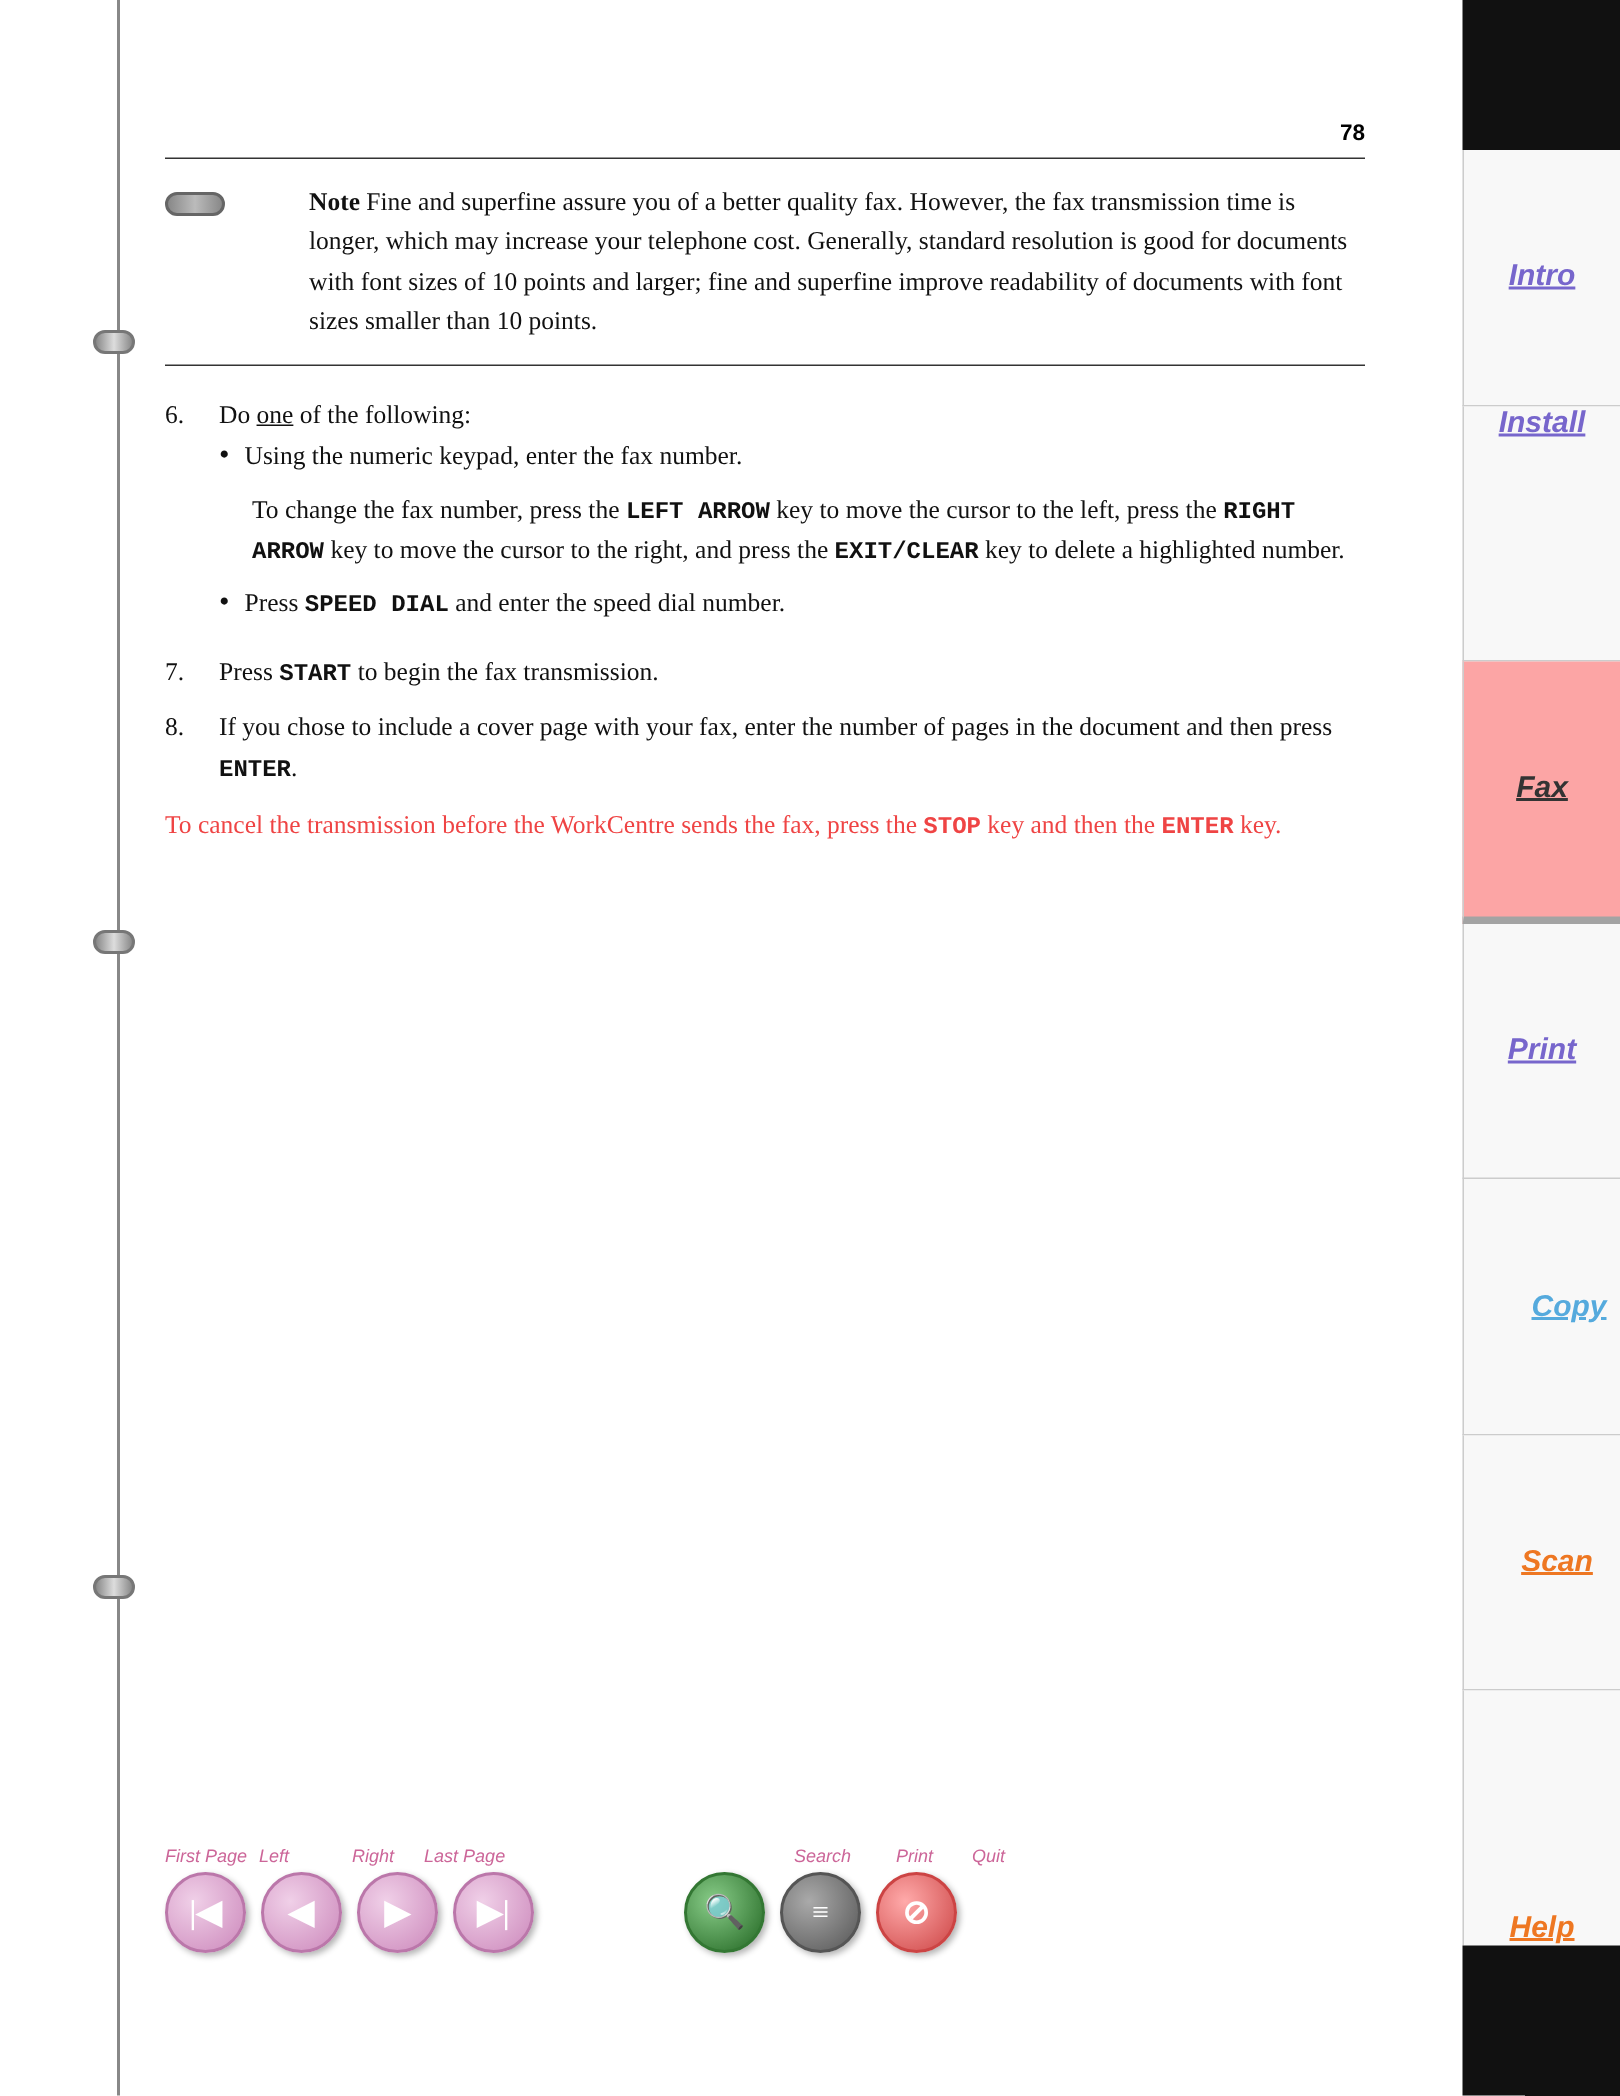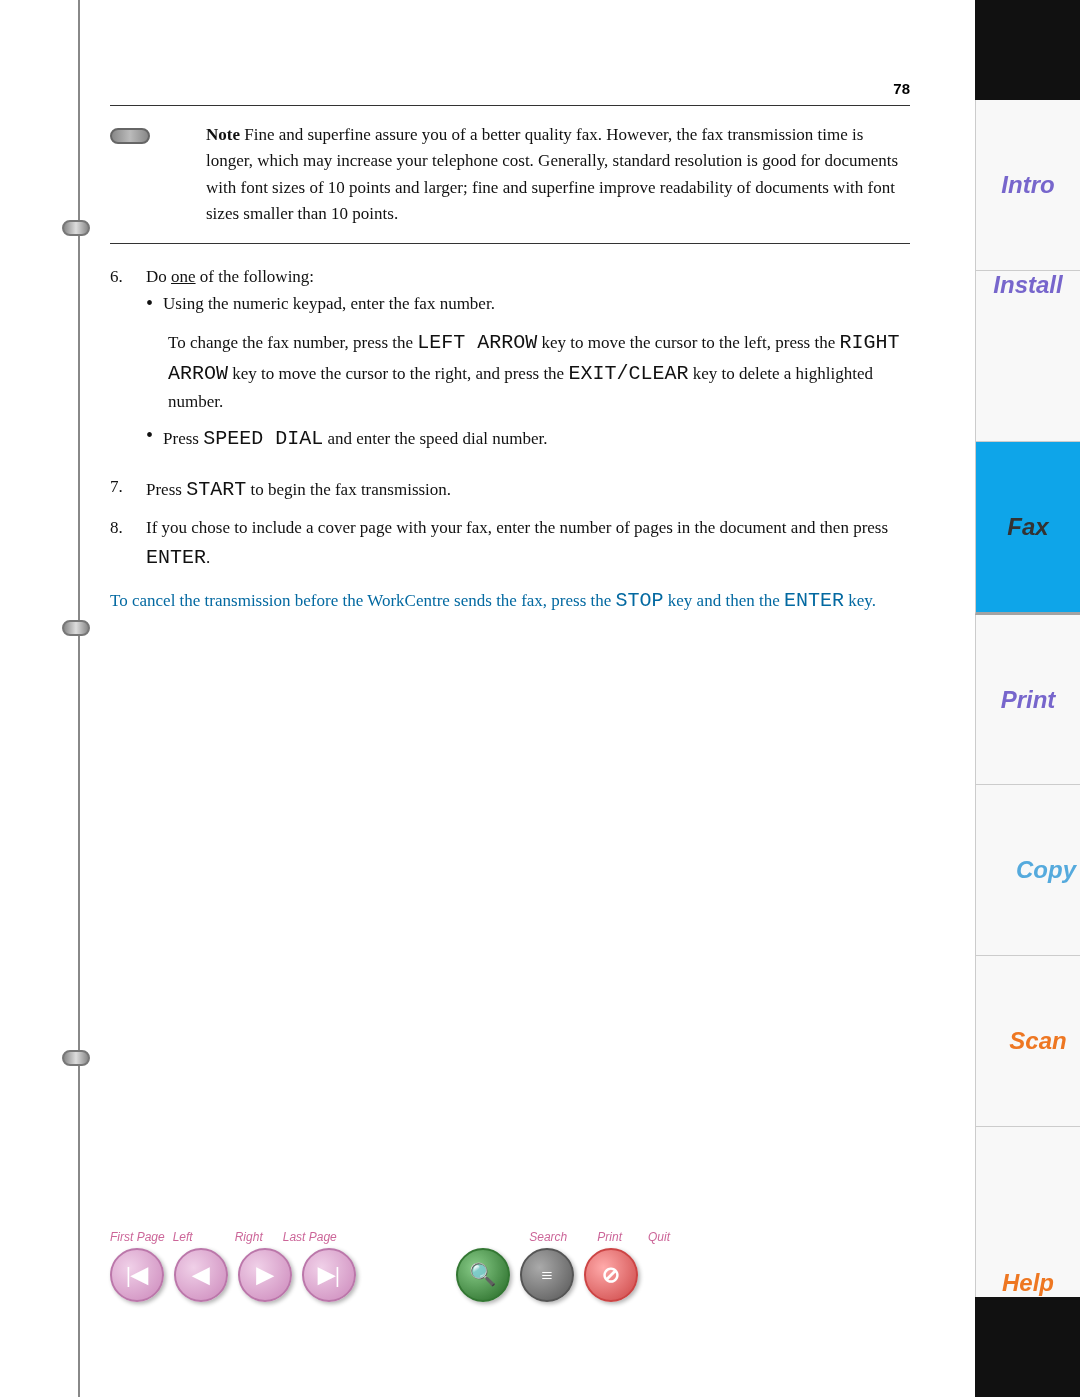--- a/index.html
+++ b/index.html
@@ -126,29 +126,29 @@
       margin-left: 22px;
       margin-top: 4px;
       margin-bottom: 8px;
       font-size: 17px;
       line-height: 1.55;
       color: #111;
     }
 
     .mono {
       font-family: 'Courier New', monospace;
-      font-weight: normal;
-      font-size: 20px;
+      font-weight: bold;
+      font-size: 16px;
       margin-top: 29px;
     }
 
     .cancel-text {
       font-size: 17px;
       line-height: 1.55;
-      color: #0369a1;
+      color: #ef4444;
       margin-top: 12px;
     }
 
     
     .nav-bar {
       position: absolute;
       bottom: 95px;
       left: 110px;
       width: 760px;
       display: flex;
@@ -225,23 +225,24 @@
       font-size: 22px;
       color: white;
       font-weight: bold;
       line-height: 1;
     }
 
     .sidebar-tab-label {
       font-family: Arial, sans-serif;
       font-style: italic;
       font-weight: bold;
-      font-size: 24px;
+      font-size: 20px;
       writing-mode: horizontal-tb;
       transform: none;
+      text-decoration: underline;
     }
 
     .tab-intro { color: #7766cc; }
     .tab-install { color: #7766cc; }
     .tab-fax { color: #333; font-style: italic; font-weight: bold; }
     .tab-print { color: #7766cc; }
     .tab-copy { color: #55aadd; }
     .tab-scan { color: #ee7722; }
     .tab-help { color: #ee7722; }
 
@@ -413,21 +414,21 @@
 <div style="position:absolute; right:0; top:100px; width:105px; height:1197px; display:flex; flex-direction:column;">
 
   <div style="flex:1; display:flex; align-items:center; justify-content:center; border-left:1px solid #ccc; border-bottom:1px solid #ccc; background:#f8f8f8; cursor:pointer;">
     <span class="sidebar-tab-label tab-intro">Intro</span>
   </div>
 
   <div style="flex:1; display:flex; align-items:flex-start; justify-content:center; border-left:1px solid #ccc; border-bottom:1px solid #ccc; background:#f8f8f8; cursor:pointer;">
     <span class="sidebar-tab-label tab-install">Install</span>
   </div>
 
-  <div style="flex:1; display:flex; align-items:center; justify-content:center; border-left:1px solid #ccc; border-bottom:3px solid #a3a3a3; background:#0ea5e9; cursor:pointer;">
+  <div style="flex:1; display:flex; align-items:center; justify-content:center; border-left:1px solid #ccc; border-bottom:5px solid #a3a3a3; background:#fca5a5; cursor:pointer;">
     <span class="sidebar-tab-label tab-fax">Fax</span>
   </div>
 
   <div style="flex:1; display:flex; align-items:center; justify-content:center; border-left:1px solid #ccc; border-bottom:1px solid #ccc; background:#f8f8f8; cursor:pointer;">
     <span class="sidebar-tab-label tab-print">Print</span>
   </div>
 
   <div style="flex:1; display:flex; align-items:center; justify-content:center; border-left:1px solid #ccc; border-bottom:1px solid #ccc; background:#f8f8f8; cursor:pointer;padding-left:36px;">
     <span class="sidebar-tab-label tab-copy">Copy</span>
   </div>

